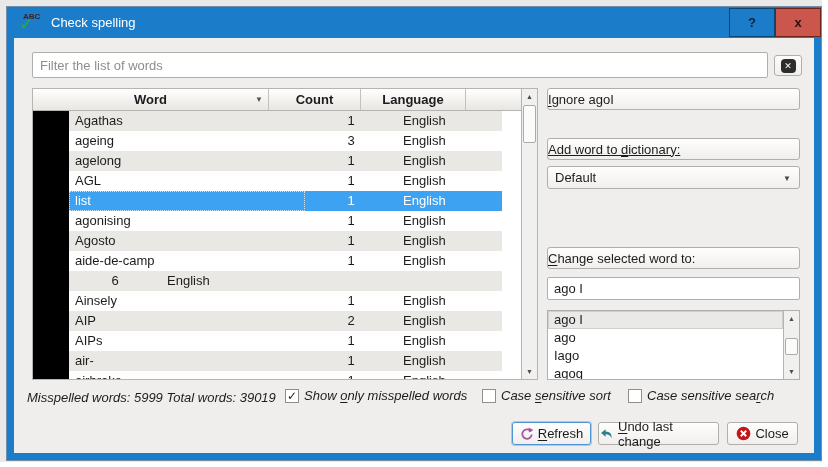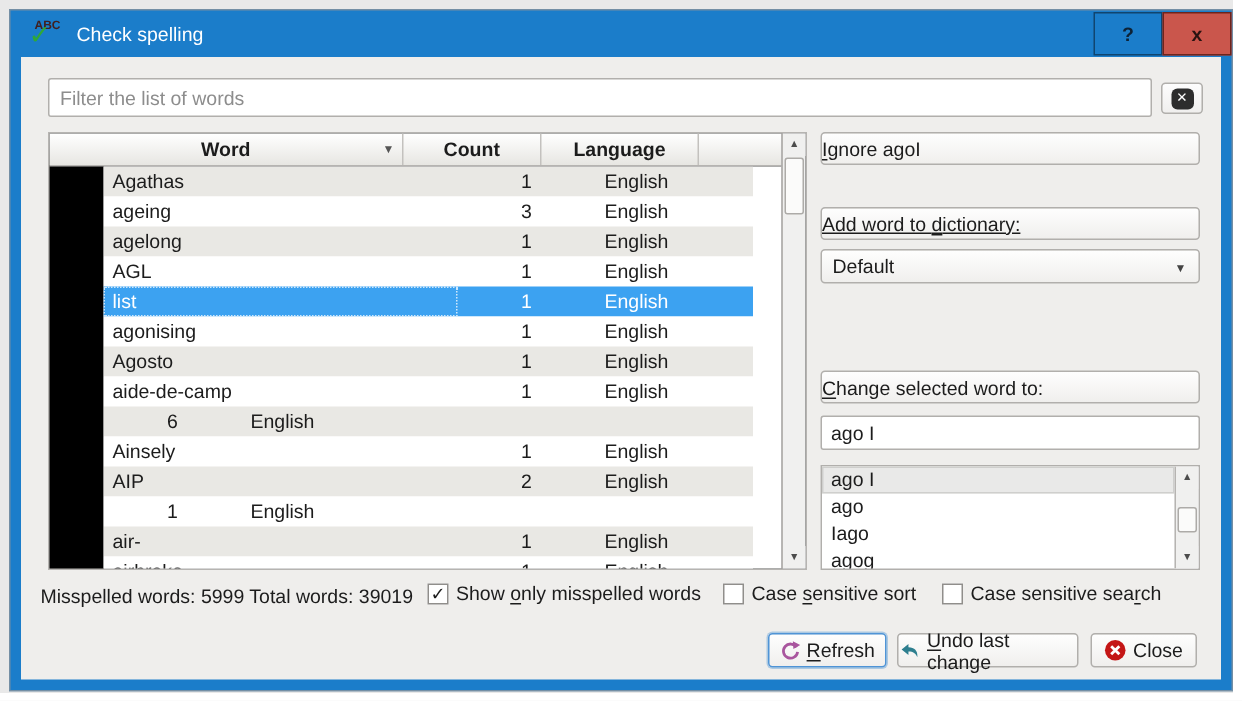--- a/index.html
+++ b/index.html
@@ -77,21 +77,21 @@
   .replace-input { position:absolute; left:533px; top:239px; width:253px; height:23px;
                    border:1px solid #b1afac; border-radius:2px; background:#fff;
                    font-family:inherit; font-size:13px; color:#1c1c1c; padding:0 6px; }
   .sug-list { position:absolute; left:533px; top:272px; width:253px; height:70px;
               border:1px solid #b1afac; background:#fff; overflow:hidden; }
   .sug-items { position:absolute; left:0; top:0; right:16px; bottom:0; overflow:hidden; }
   .sitem { height:18px; line-height:18px; font-size:13px; color:#1c1c1c; padding:0 6px; }
   .sitem.selected { background:#e9e9e8; outline:1px solid #cfcfcd; outline-offset:-1px; }
 
   
-  .statusbar { position:absolute; left:0; top:350px; width:100%; height:18px; font-size:13px; color:#1c1c1c; }
+  .statusbar { position:absolute; left:0; top:350px; width:100%; height:18px; font-size:13px; color:#1c1c1c;font-style:italic; }
   .status-summary { position:absolute; left:13px; top:2px; }
   .cb-group { position:absolute; top:0; display:flex; align-items:center; gap:5px; }
   .cb1 { left:271px; } .cb2 { left:468px; } .cb3 { left:614px; }
   .checkbox { width:14px; height:14px; background:#fff; border:1px solid #908e8b;
               display:flex; align-items:center; justify-content:center; }
   .checkbox .mark { display:none; font-size:12px; font-weight:bold; color:#1a1a1a; line-height:12px; }
   .checkbox.checked .mark { display:block; }
   .cb-label { white-space:nowrap; }
 
   
@@ -196,20 +196,21 @@
             <div class="cell c-word">Ainsely</div>
             <div class="cell c-count">1</div>
             <div class="cell c-lang">English</div>
           </div>
           <div class="trow striped">
             <div class="cell c-word">AIP</div>
             <div class="cell c-count">2</div>
             <div class="cell c-lang">English</div>
           </div>
           <div class="trow">
+            <div class="cell c-word">AIPs</div>
             <div class="cell c-count">1</div>
             <div class="cell c-lang">English</div>
           </div>
           <div class="trow striped">
             <div class="cell c-word">air-</div>
             <div class="cell c-count">1</div>
             <div class="cell c-lang">English</div>
           </div>
           <div class="trow">
             <div class="cell c-word">airbrake</div>

